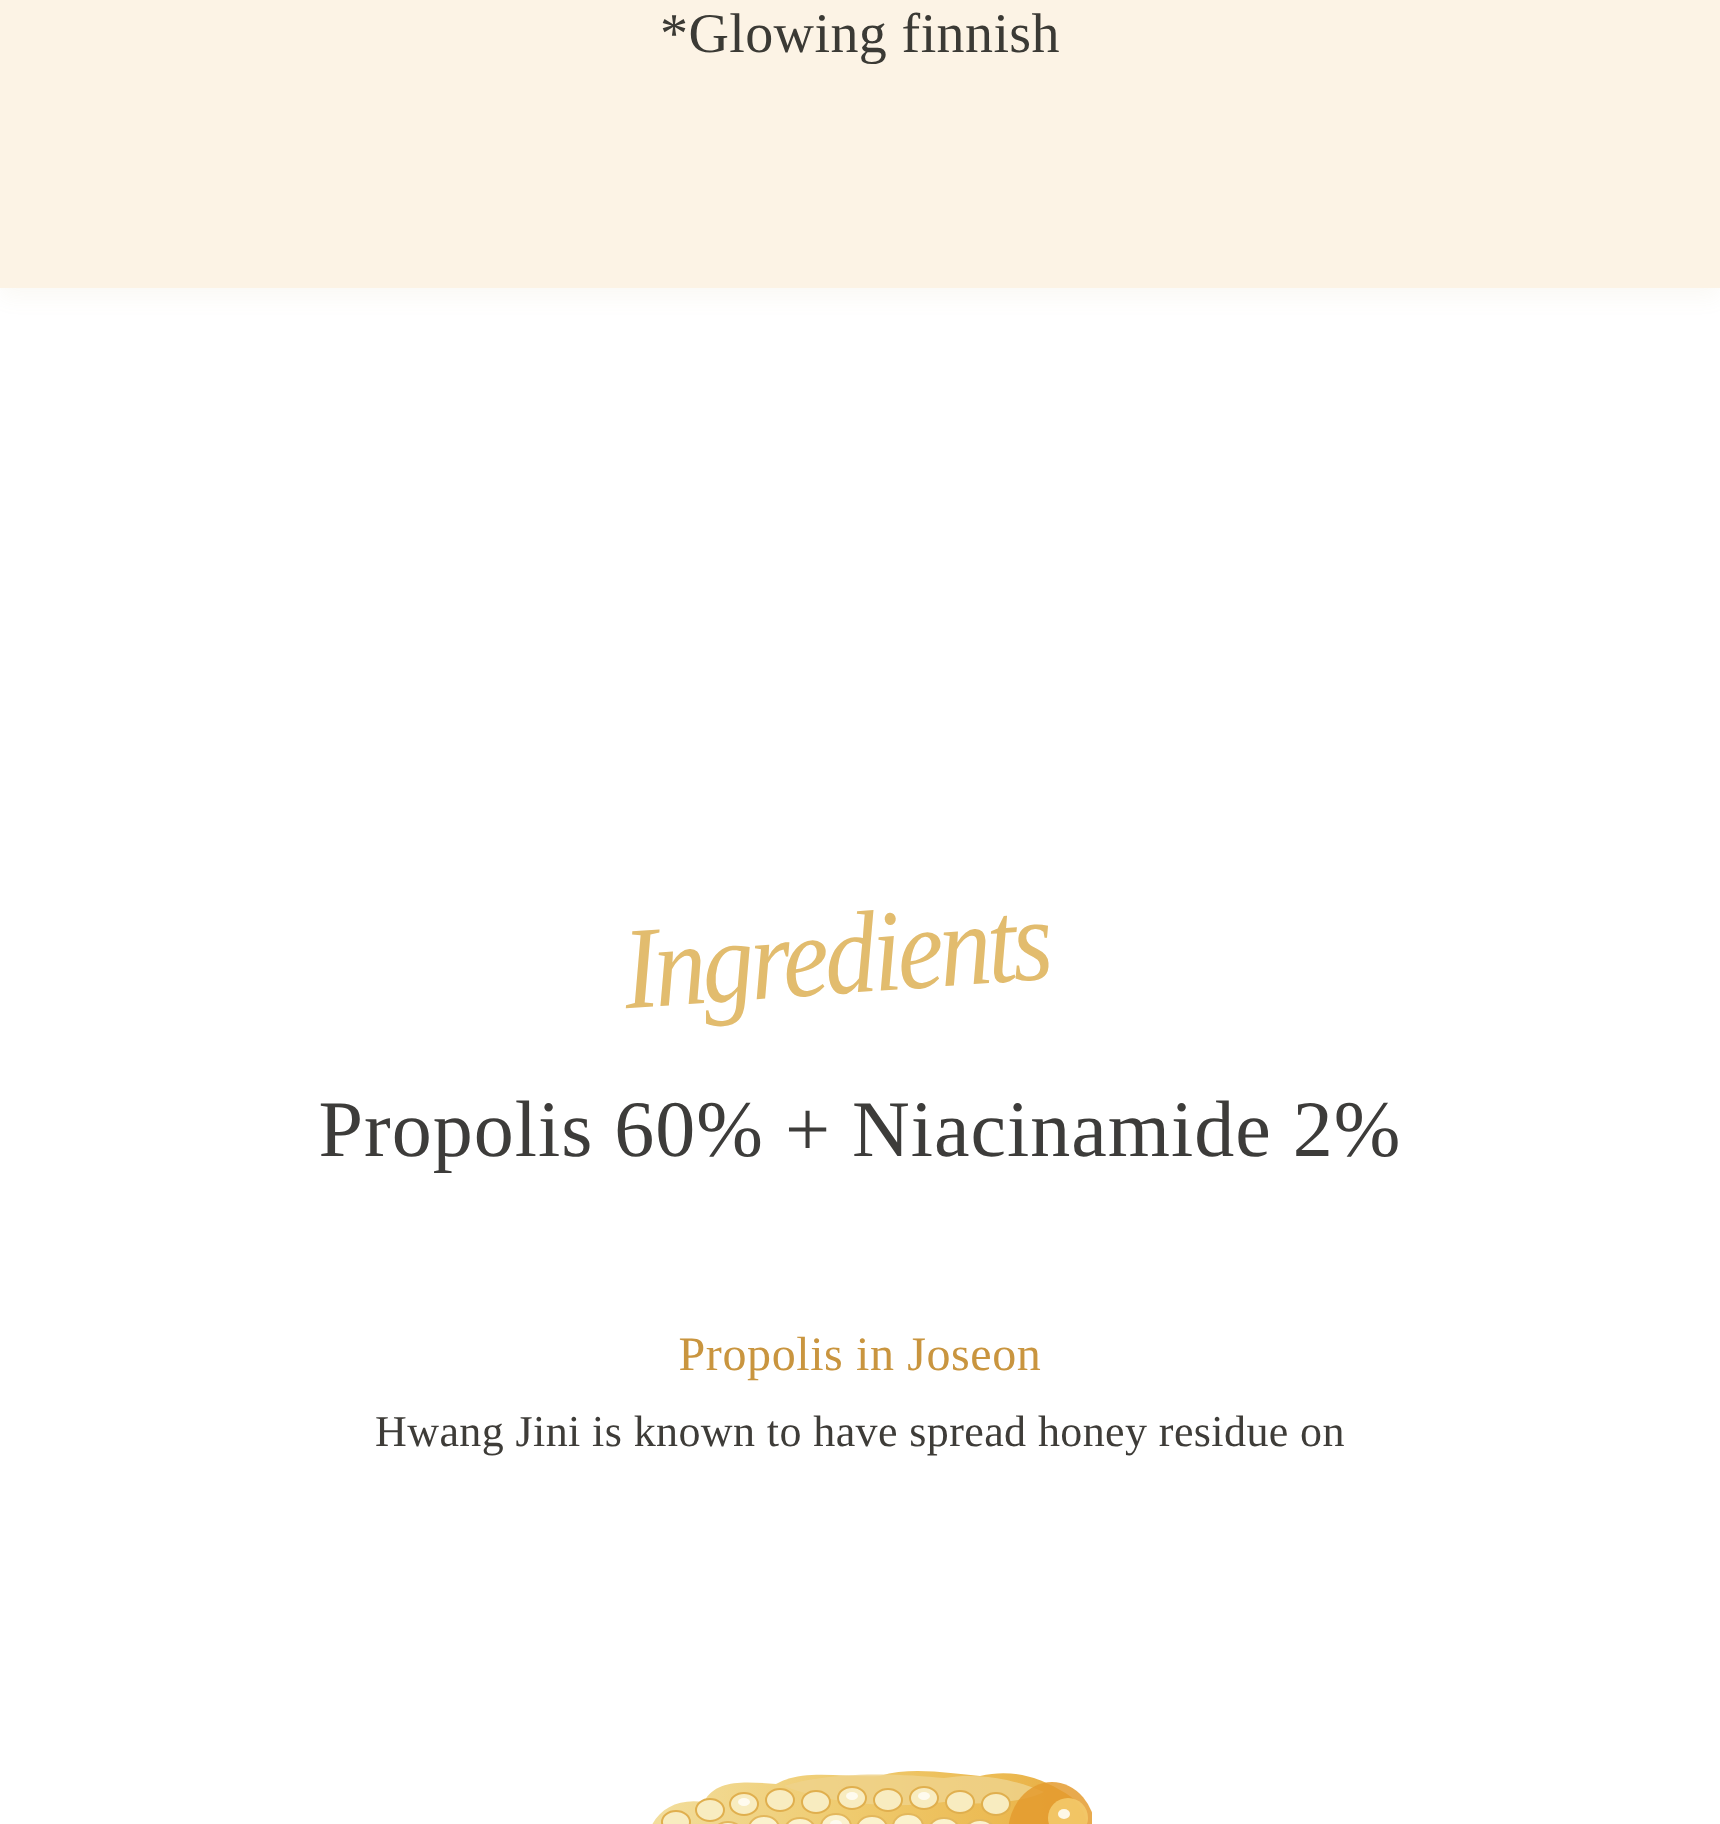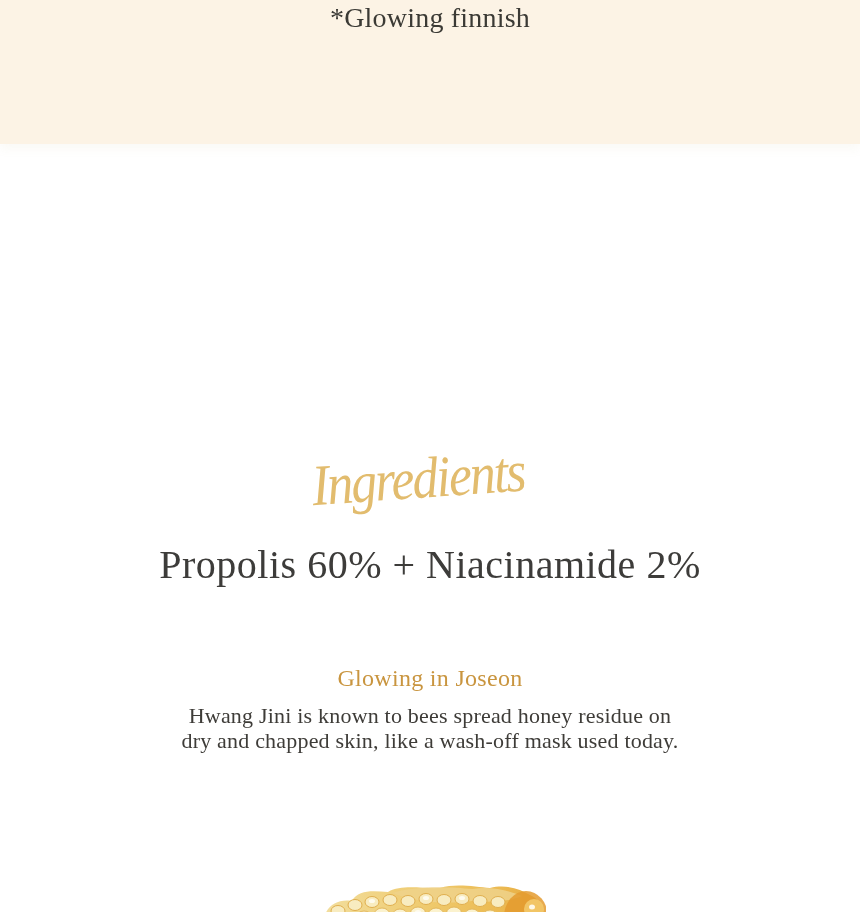--- a/index.html
+++ b/index.html
@@ -104,25 +104,24 @@
 <div class="page">
 
   <section class="banner">
     <div class="banner-note">*Glowing finnish</div>
   </section>
 
   <div class="script-title">Ingredients</div>
 
   <h1 class="headline">Propolis 60% + Niacinamide 2%</h1>
 
-  <h2 class="section-title">Glowing in Joseon</h2>
+  <h2 class="section-title">Propolis in Joseon</h2>
 
   <div class="body-copy">
-    <div class="line">Hwang Jini is known to bees spread honey residue on</div>
-    <div class="line">dry and chapped skin, like a wash-off mask used today.</div>
+    <div class="line">Hwang Jini is known to have spread honey residue on</div>
   </div>
 
   <svg class="honeycomb" viewBox="0 0 224 70" preserveAspectRatio="none" aria-hidden="true">
     <defs>
       <linearGradient id="honeyGrad" x1="0" y1="0" x2="1" y2="0">
         <stop offset="0" stop-color="#F2DE9E"></stop>
         <stop offset="0.45" stop-color="#EFCB6F"></stop>
         <stop offset="0.8" stop-color="#ECBA52"></stop>
         <stop offset="1" stop-color="#E6A93E"></stop>
       </linearGradient>

